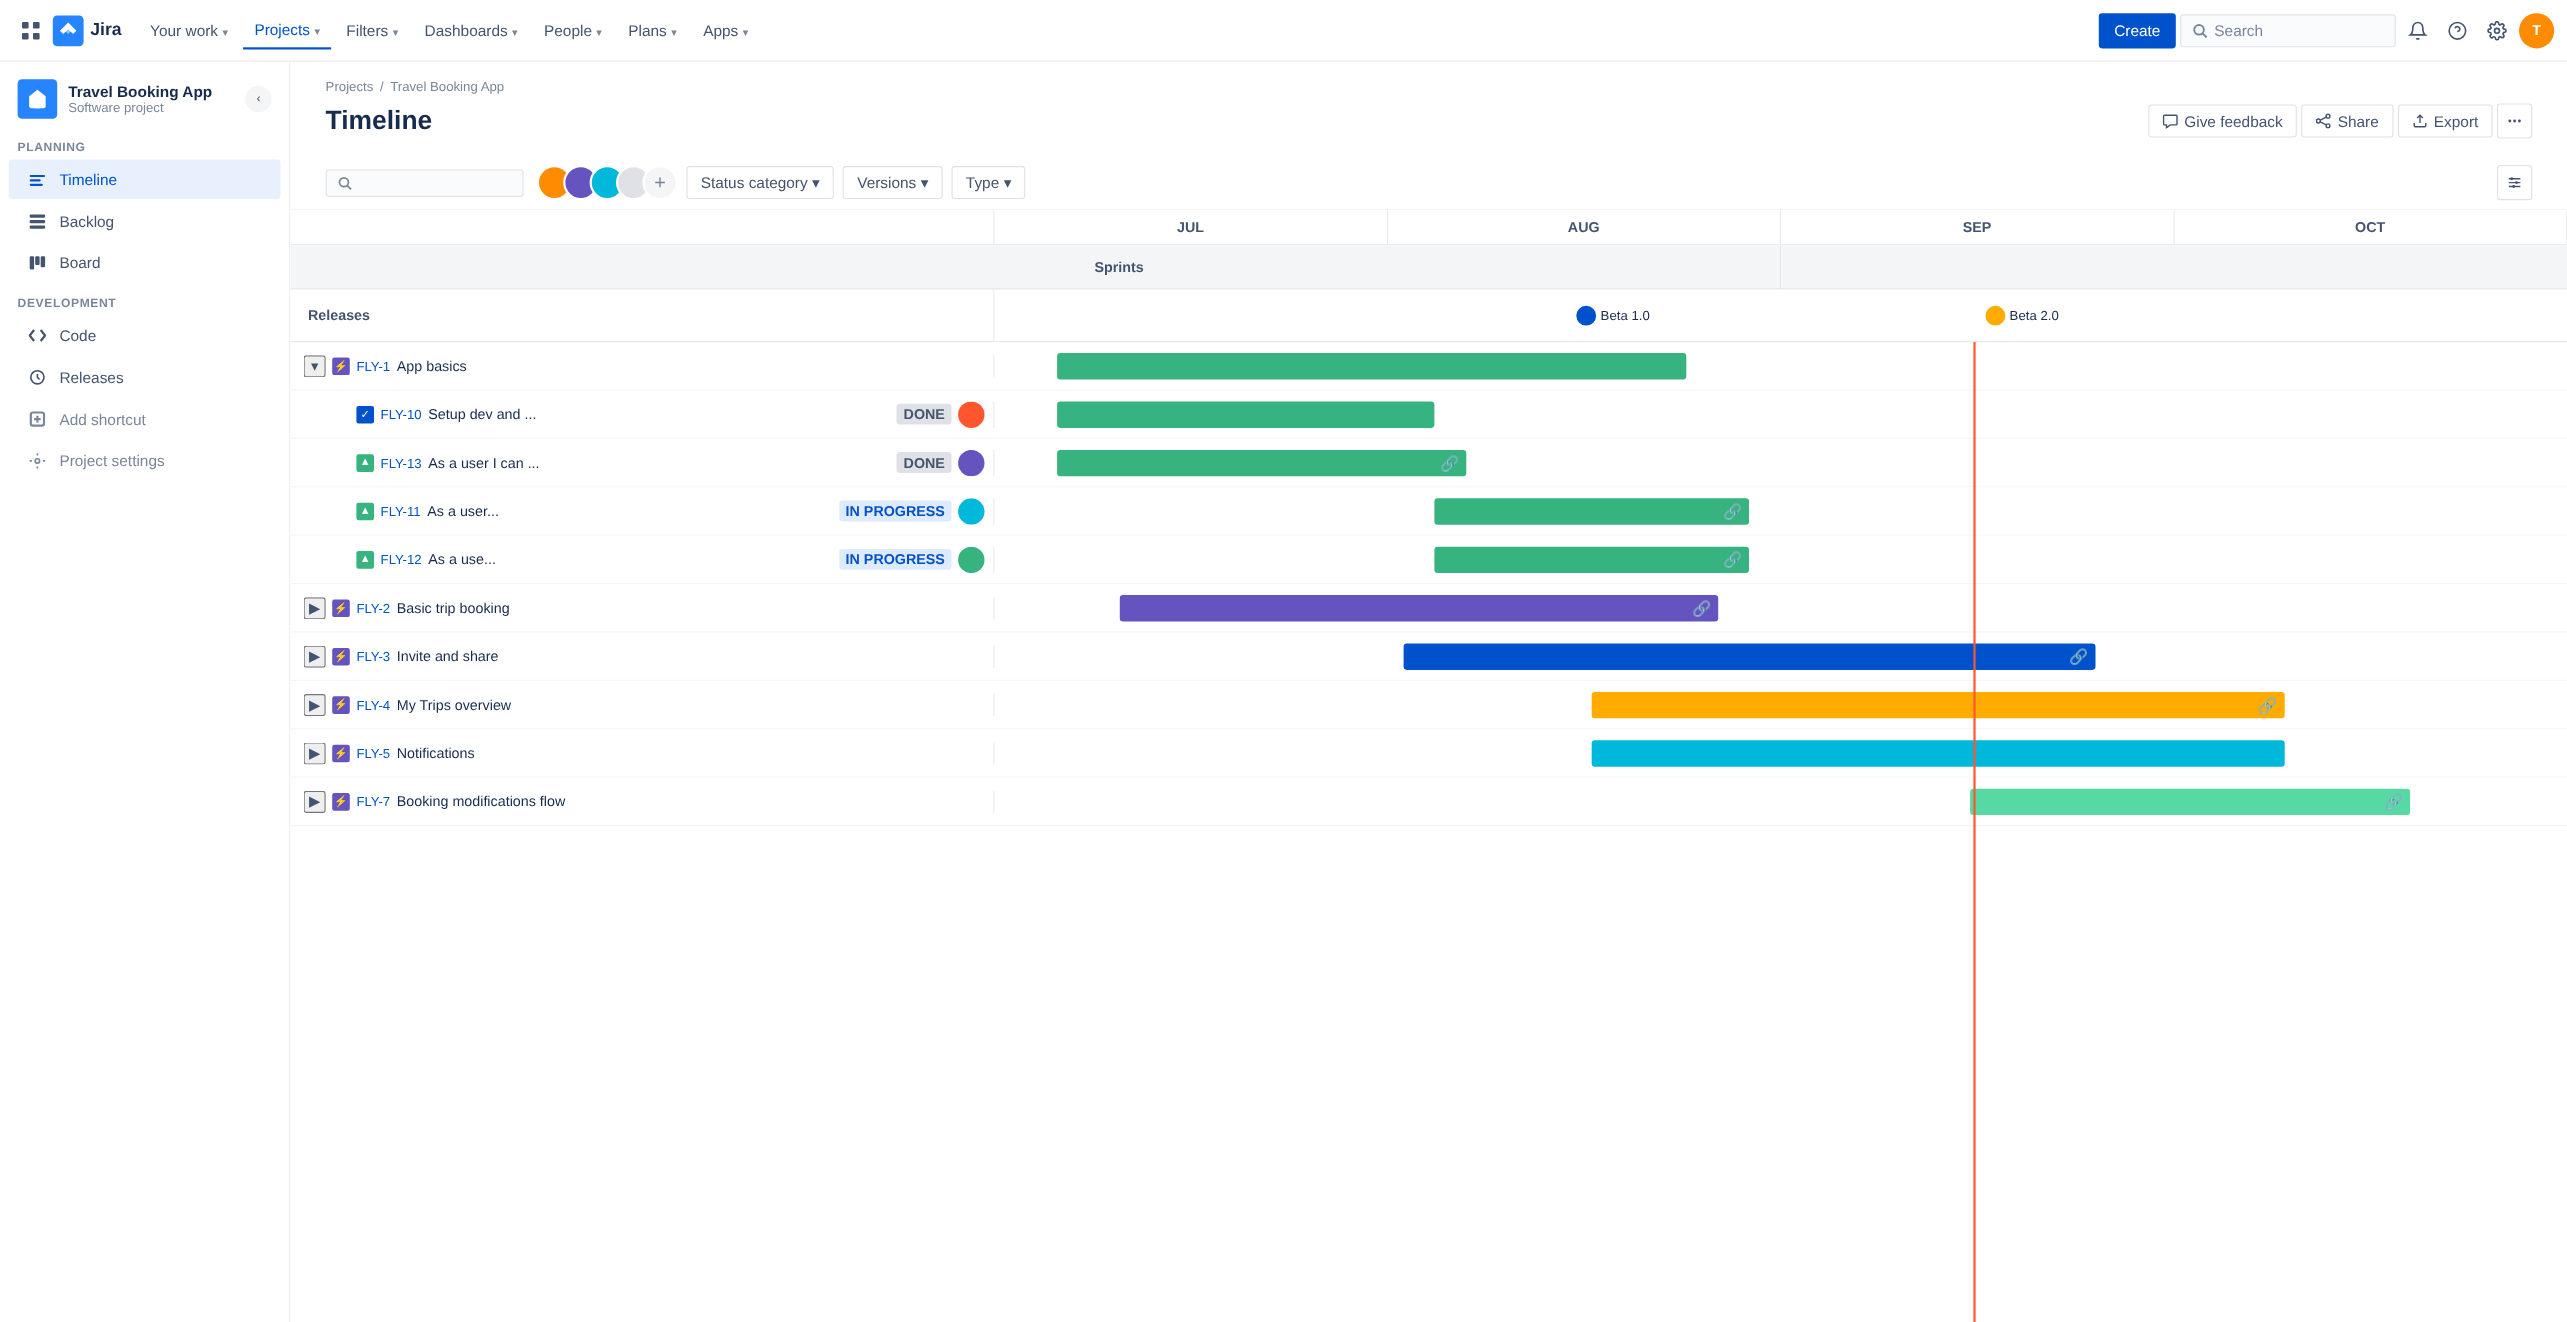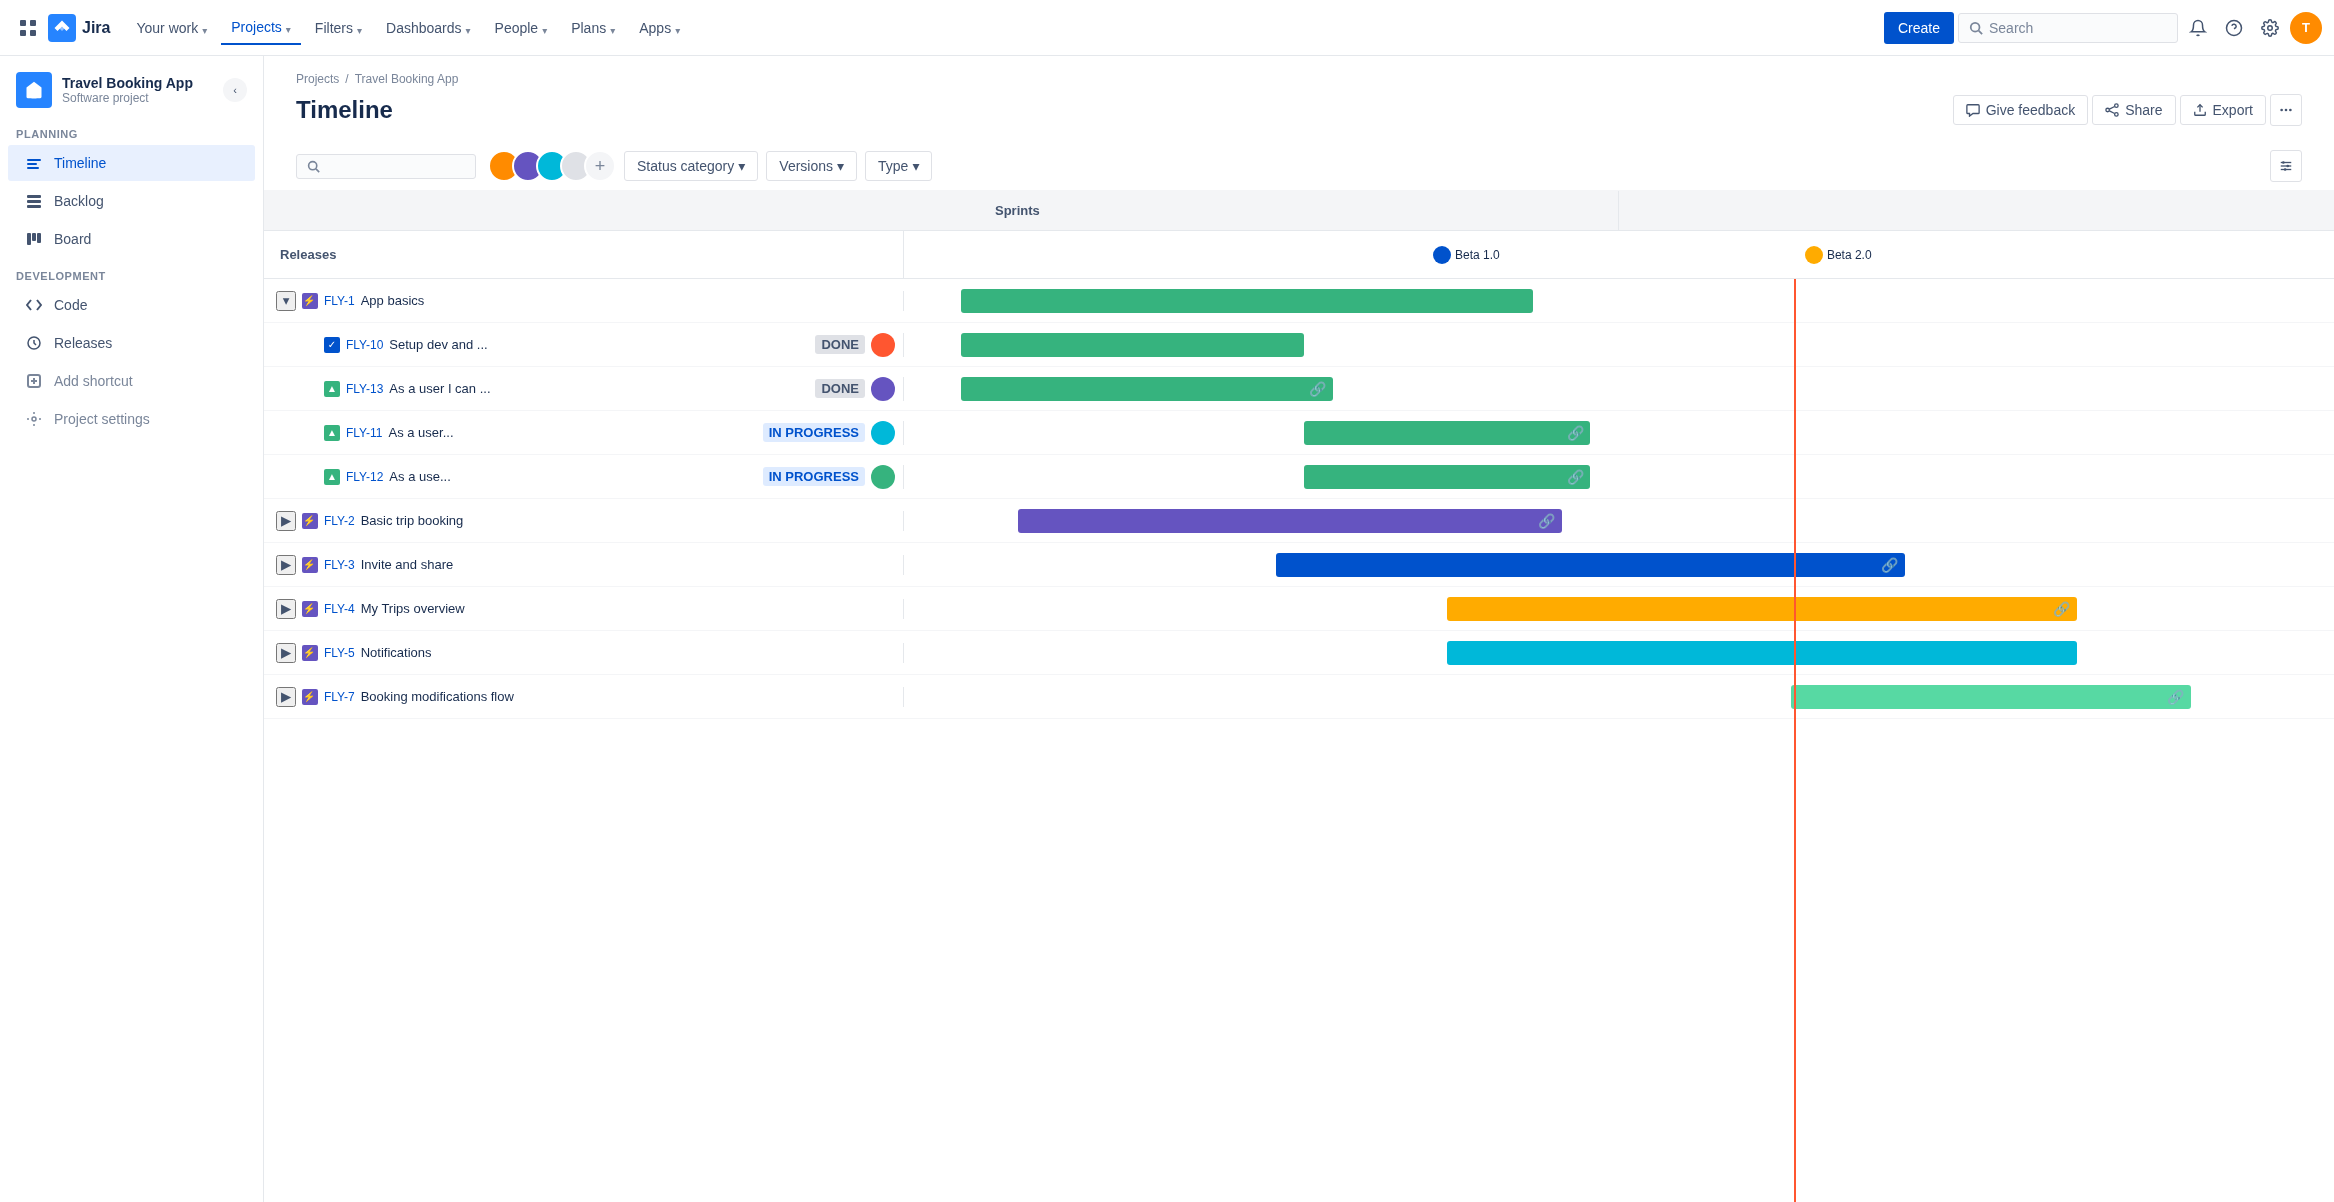--- a/index.html
+++ b/index.html
@@ -24,21 +24,21 @@
     .topnav-chevron { font-size: 10px; color: #7A869A; }
     .topnav-spacer { flex: 1; }
     .topnav-create-btn {
       background: #0052CC; color: #fff; border: none; border-radius: 3px;
       padding: 8px 14px; font-size: 14px; font-weight: 500; cursor: pointer;
       white-space: nowrap;
     }
     .topnav-search {
       display: flex; align-items: center; gap: 6px;
       border: 1px solid #DFE1E6; border-radius: 3px; padding: 6px 10px;
-      background: #FAFBFC; width: 220px; cursor: text;
+      background: #FAFBFC; width: 196px; cursor: text;
     }
     .topnav-search-text { color: #7A869A; font-size: 14px; }
     .topnav-icon-btn { width: 32px; height: 32px; display: flex; align-items: center; justify-content: center; cursor: pointer; border-radius: 50%; border: none; background: transparent; }
     .avatar-circle { width: 32px; height: 32px; border-radius: 50%; cursor: pointer; }
 
     
     .main-layout { display: flex; height: calc(100vh - 56px); }
 
     
     .sidebar { width: 264px; background: #fff; border-right: 1px solid #e5e8ec; display: flex; flex-direction: column; overflow-y: auto; flex-shrink: 0; }
@@ -414,20 +414,29 @@
             <line x1="2" y1="12" x2="14" y2="12"></line>
           <circle cx="5" cy="4" r="1.5" fill="#44546F" stroke="none"></circle>
             <circle cx="10" cy="8" r="1.5" fill="#44546F" stroke="none"></circle>
             <circle cx="7" cy="12" r="1.5" fill="#44546F" stroke="none"></circle>
         </svg>
       </button>
     </div>
 
     <div class="timeline-container">
 
+      <div class="timeline-header">
+        <div class="timeline-left-header"></div>
+        <div class="timeline-months">
+          <div class="timeline-month">JUL</div>
+          <div class="timeline-month">AUG</div>
+          <div class="timeline-month">SEP</div>
+          <div class="timeline-month">OCT</div>
+        </div>
+      </div>
 
       <div class="timeline-body">
         <div style="position:relative; flex:1; display:flex; flex-direction:column;">
 
           <div class="row-sprints">
             <div class="row-sprints-left">
               <span>Sprints</span>
             </div>
           </div>
 

